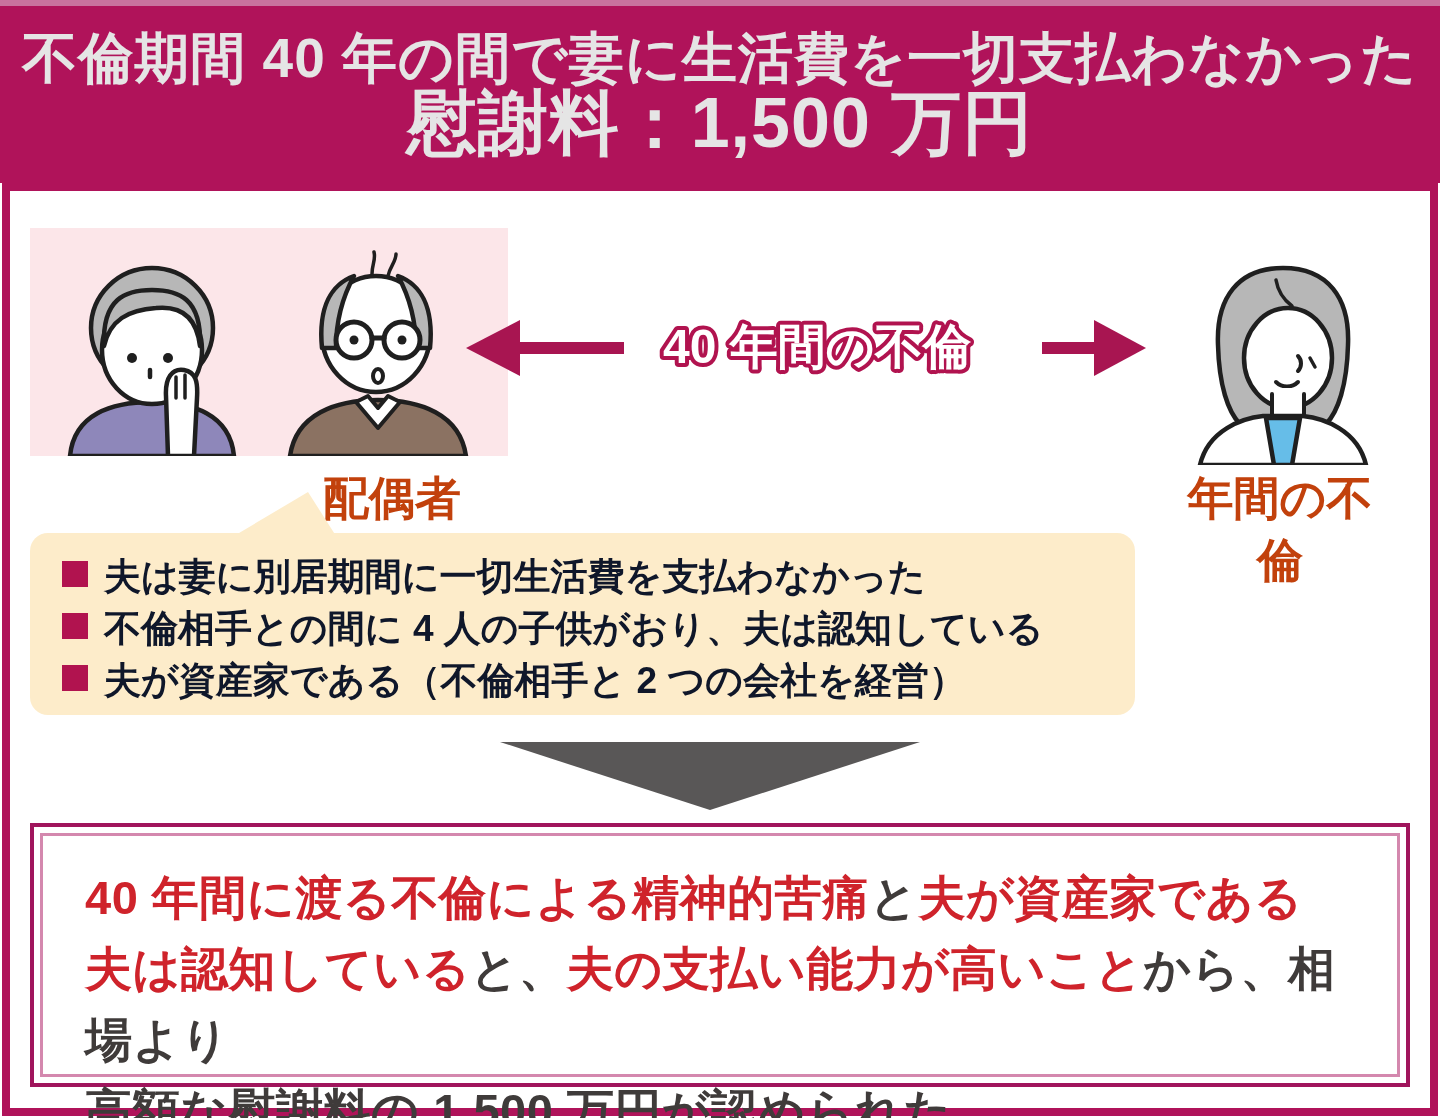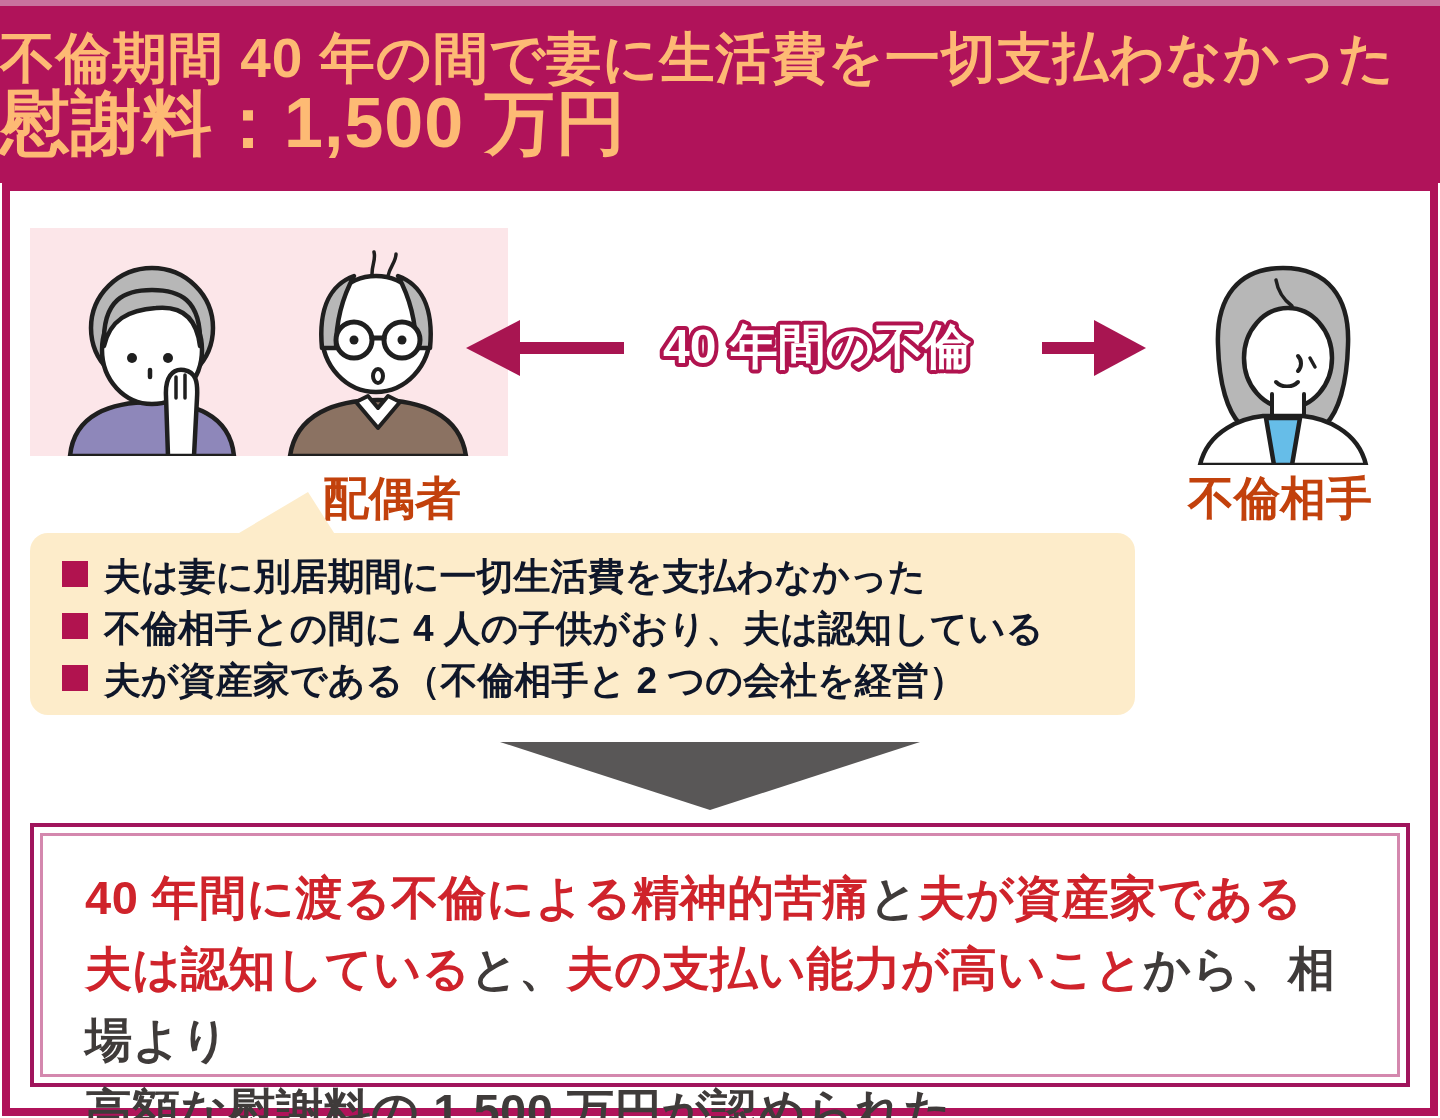--- a/index.html
+++ b/index.html
@@ -3,21 +3,21 @@
 <meta charset="utf-8">
 <style>
   html,body{margin:0;padding:0;background:#fff;}
   #stage{
     position:relative;width:1440px;height:1118px;overflow:hidden;background:#fff;
     font-family:"Liberation Sans","DejaVu Sans",sans-serif;
   }
   
   .header{
     position:absolute;left:0;top:0;width:1440px;height:183px;
-    background:#b0135a;color:#fdba74;
+    background:#b0135a;color:#e5e5e5;text-align:center;
     box-shadow:inset 0 6px 0 #c9729e;
   }
   .header .l1{margin-top:24px;font-size:55px;line-height:68px;font-weight:700;letter-spacing:1px;}
   .header .l2{font-size:70px;line-height:62px;font-weight:700;letter-spacing:1px;}
   
   .frame{
     position:absolute;left:2px;right:2px;top:183px;bottom:2px;
     border:8px solid #b0135a;background:#fff;box-sizing:border-box;
   }
   
@@ -143,21 +143,21 @@
       <path d="M122,108 L127,117" fill="none" stroke-width="3.5"></path>
       <path d="M88,132 C94,138 104,138 110,132" fill="none" stroke-width="4"></path>
       <rect x="84" y="138" width="32" height="32" fill="#ffffff" stroke="none"></rect>
       <path d="M84,144 L84,170" fill="none" stroke-width="4"></path>
       <path d="M116,144 L116,170" fill="none" stroke-width="4"></path>
       <path d="M12,215 C20,180 55,168 75,166 L115,166 C135,168 170,180 178,215 Z" fill="#ffffff"></path>
       <path d="M78,168 L112,168 L104,215 L86,215 Z" fill="#66bde8"></path>
     </g>
   </svg>
 
-  <div class="person-label partner-label">不倫相手</div>
+  <div class="person-label partner-label">年間の不倫</div>
 
   <svg class="facts-tail" width="110" height="46" viewBox="0 0 110 46">
     <polygon points="4,46 78,2 106,46" fill="#fdecca"></polygon>
   </svg>
 
   <div class="facts-box"></div>
 
   <div class="fact-row r0">
     <span class="bullet"></span>
     <span class="fact-text">夫は妻に別居期間に一切生活費を支払わなかった</span>

